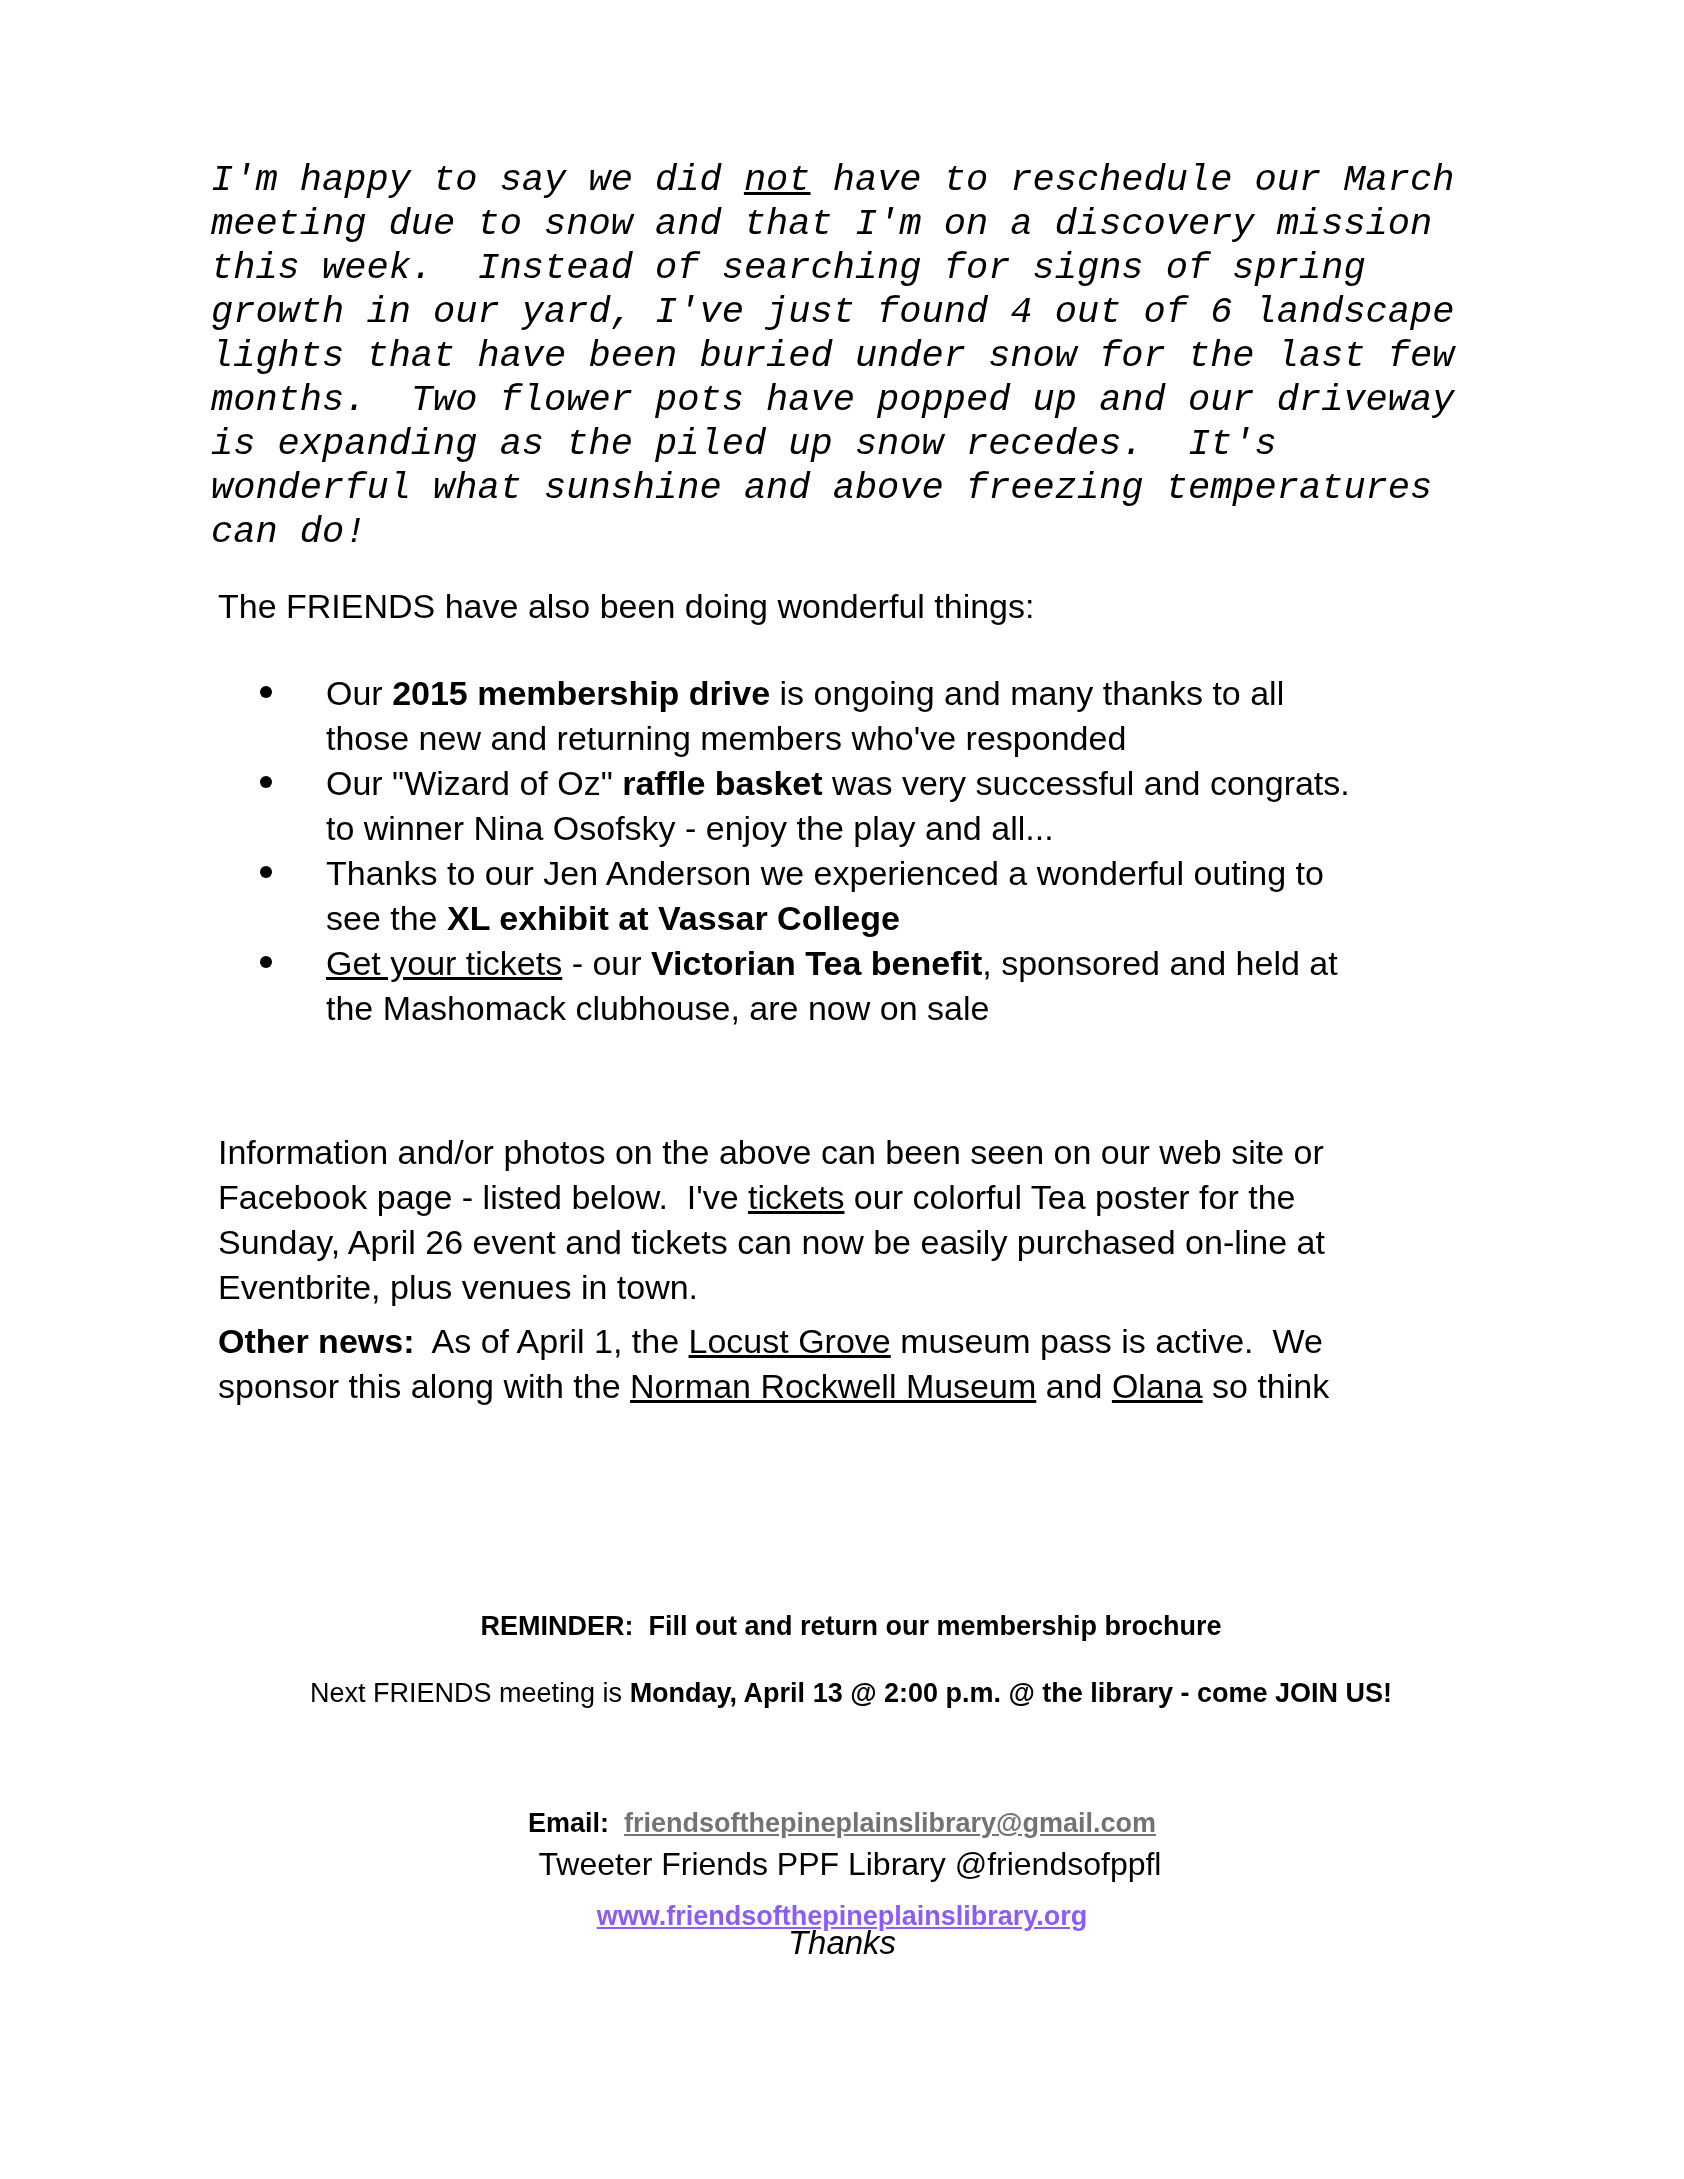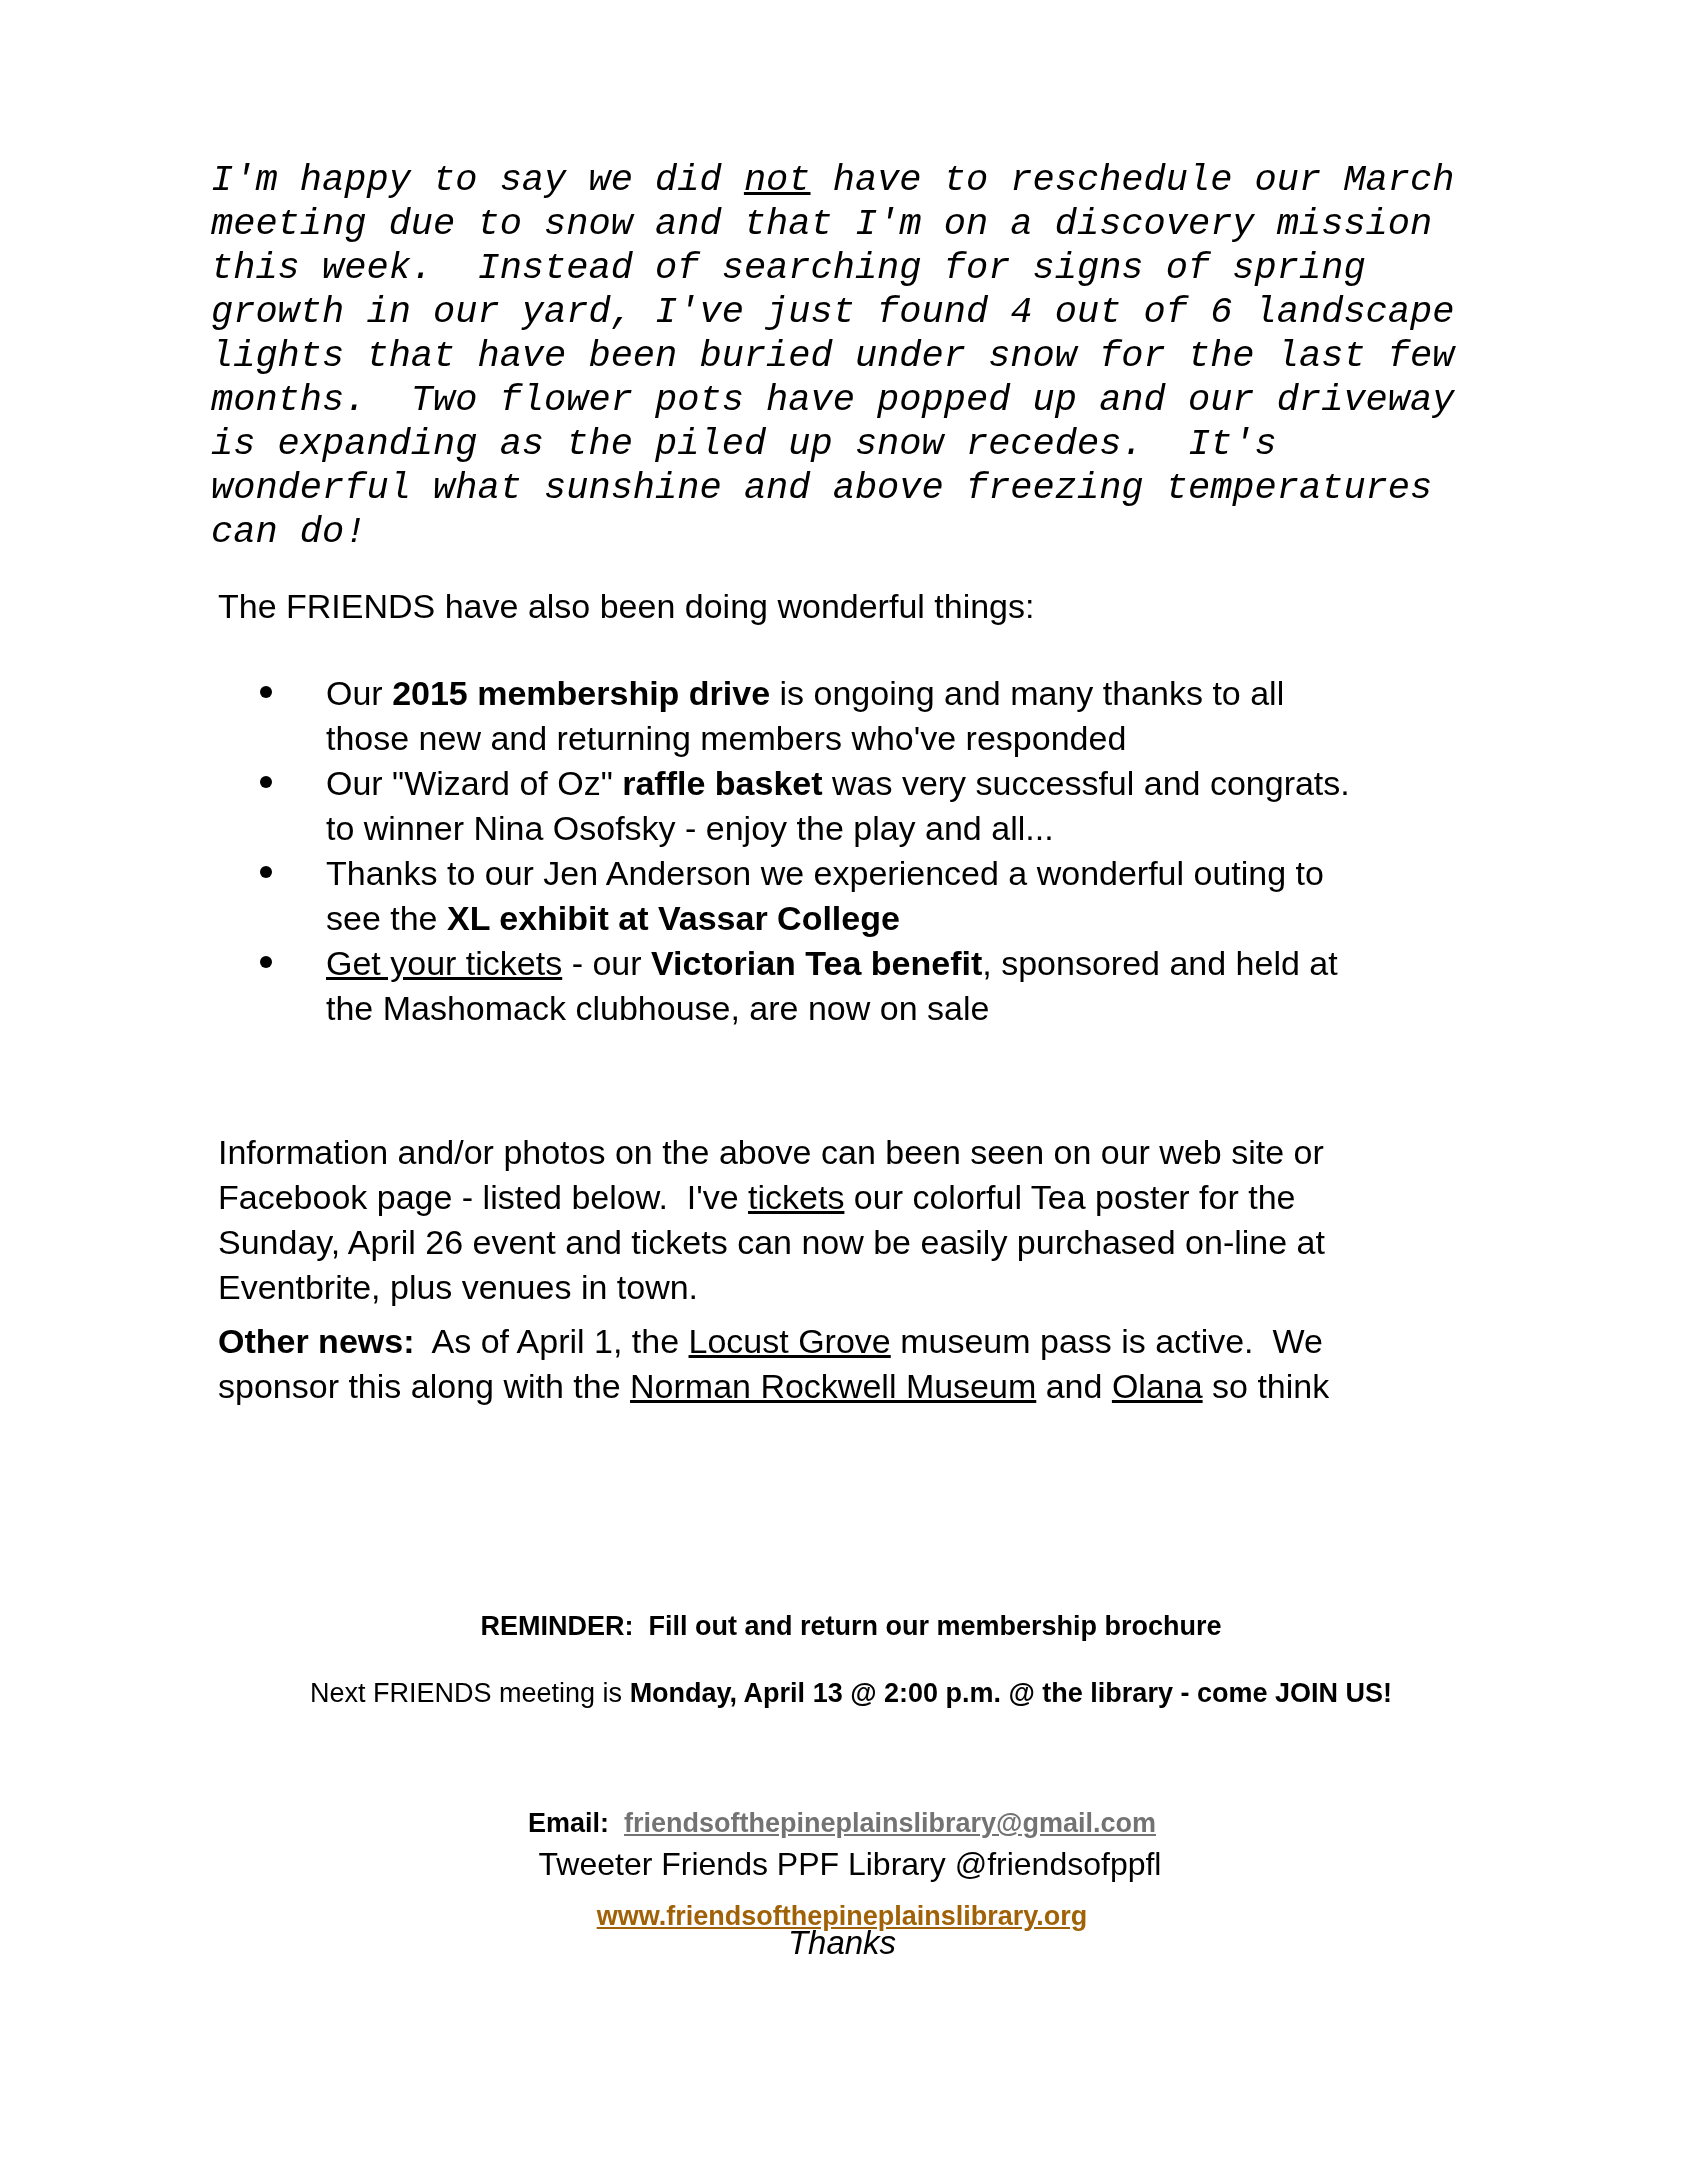--- a/index.html
+++ b/index.html
@@ -87,21 +87,21 @@
   <div class="block sans info"><span>Information and/or photos on the above can been seen on our web site or</span><br><span>Facebook page - listed below.  I've </span><span class="u">tickets</span><span> our colorful Tea poster for the</span><br><span>Sunday, April 26 event and tickets can now be easily purchased on-line at</span><br><span>Eventbrite, plus venues in town.</span></div>
 
   <div class="block sans other"><span class="b">Other news:</span><span>  As of April 1, the </span><span class="u">Locust Grove</span><span> museum pass is active.  We</span><br><span>sponsor this along with the </span><span class="u">Norman Rockwell Museum</span><span> and </span><span class="u">Olana</span><span> so think</span><br></div>
 
   <div class="block serifline reminder">REMINDER:  Fill out and return our membership brochure</div>
 
   <div class="block serifline nextmeeting"><span>Next FRIENDS meeting is </span><span class="b">Monday, April 13 @ 2:00 p.m. @ the library - come JOIN US!</span></div>
 
   <div class="block contact">
     <div><span>Email:  </span><span class="email-link">friendsofthepineplainslibrary@gmail.com</span></div>
-    <div><span class="website-link" id="website-link" style="color: #a16207;">www.friendsofthepineplainslibrary.org</span></div>
+    <div><span class="website-link" id="website-link" style="color: #8b5cf6;">www.friendsofthepineplainslibrary.org</span></div>
   </div>
 
   <div class="block twitter">Tweeter Friends PPF Library @friendsofppfl</div>
 
   <div class="block signature">Thanks</div>
 
 </div>
 
 
 </body></html>

